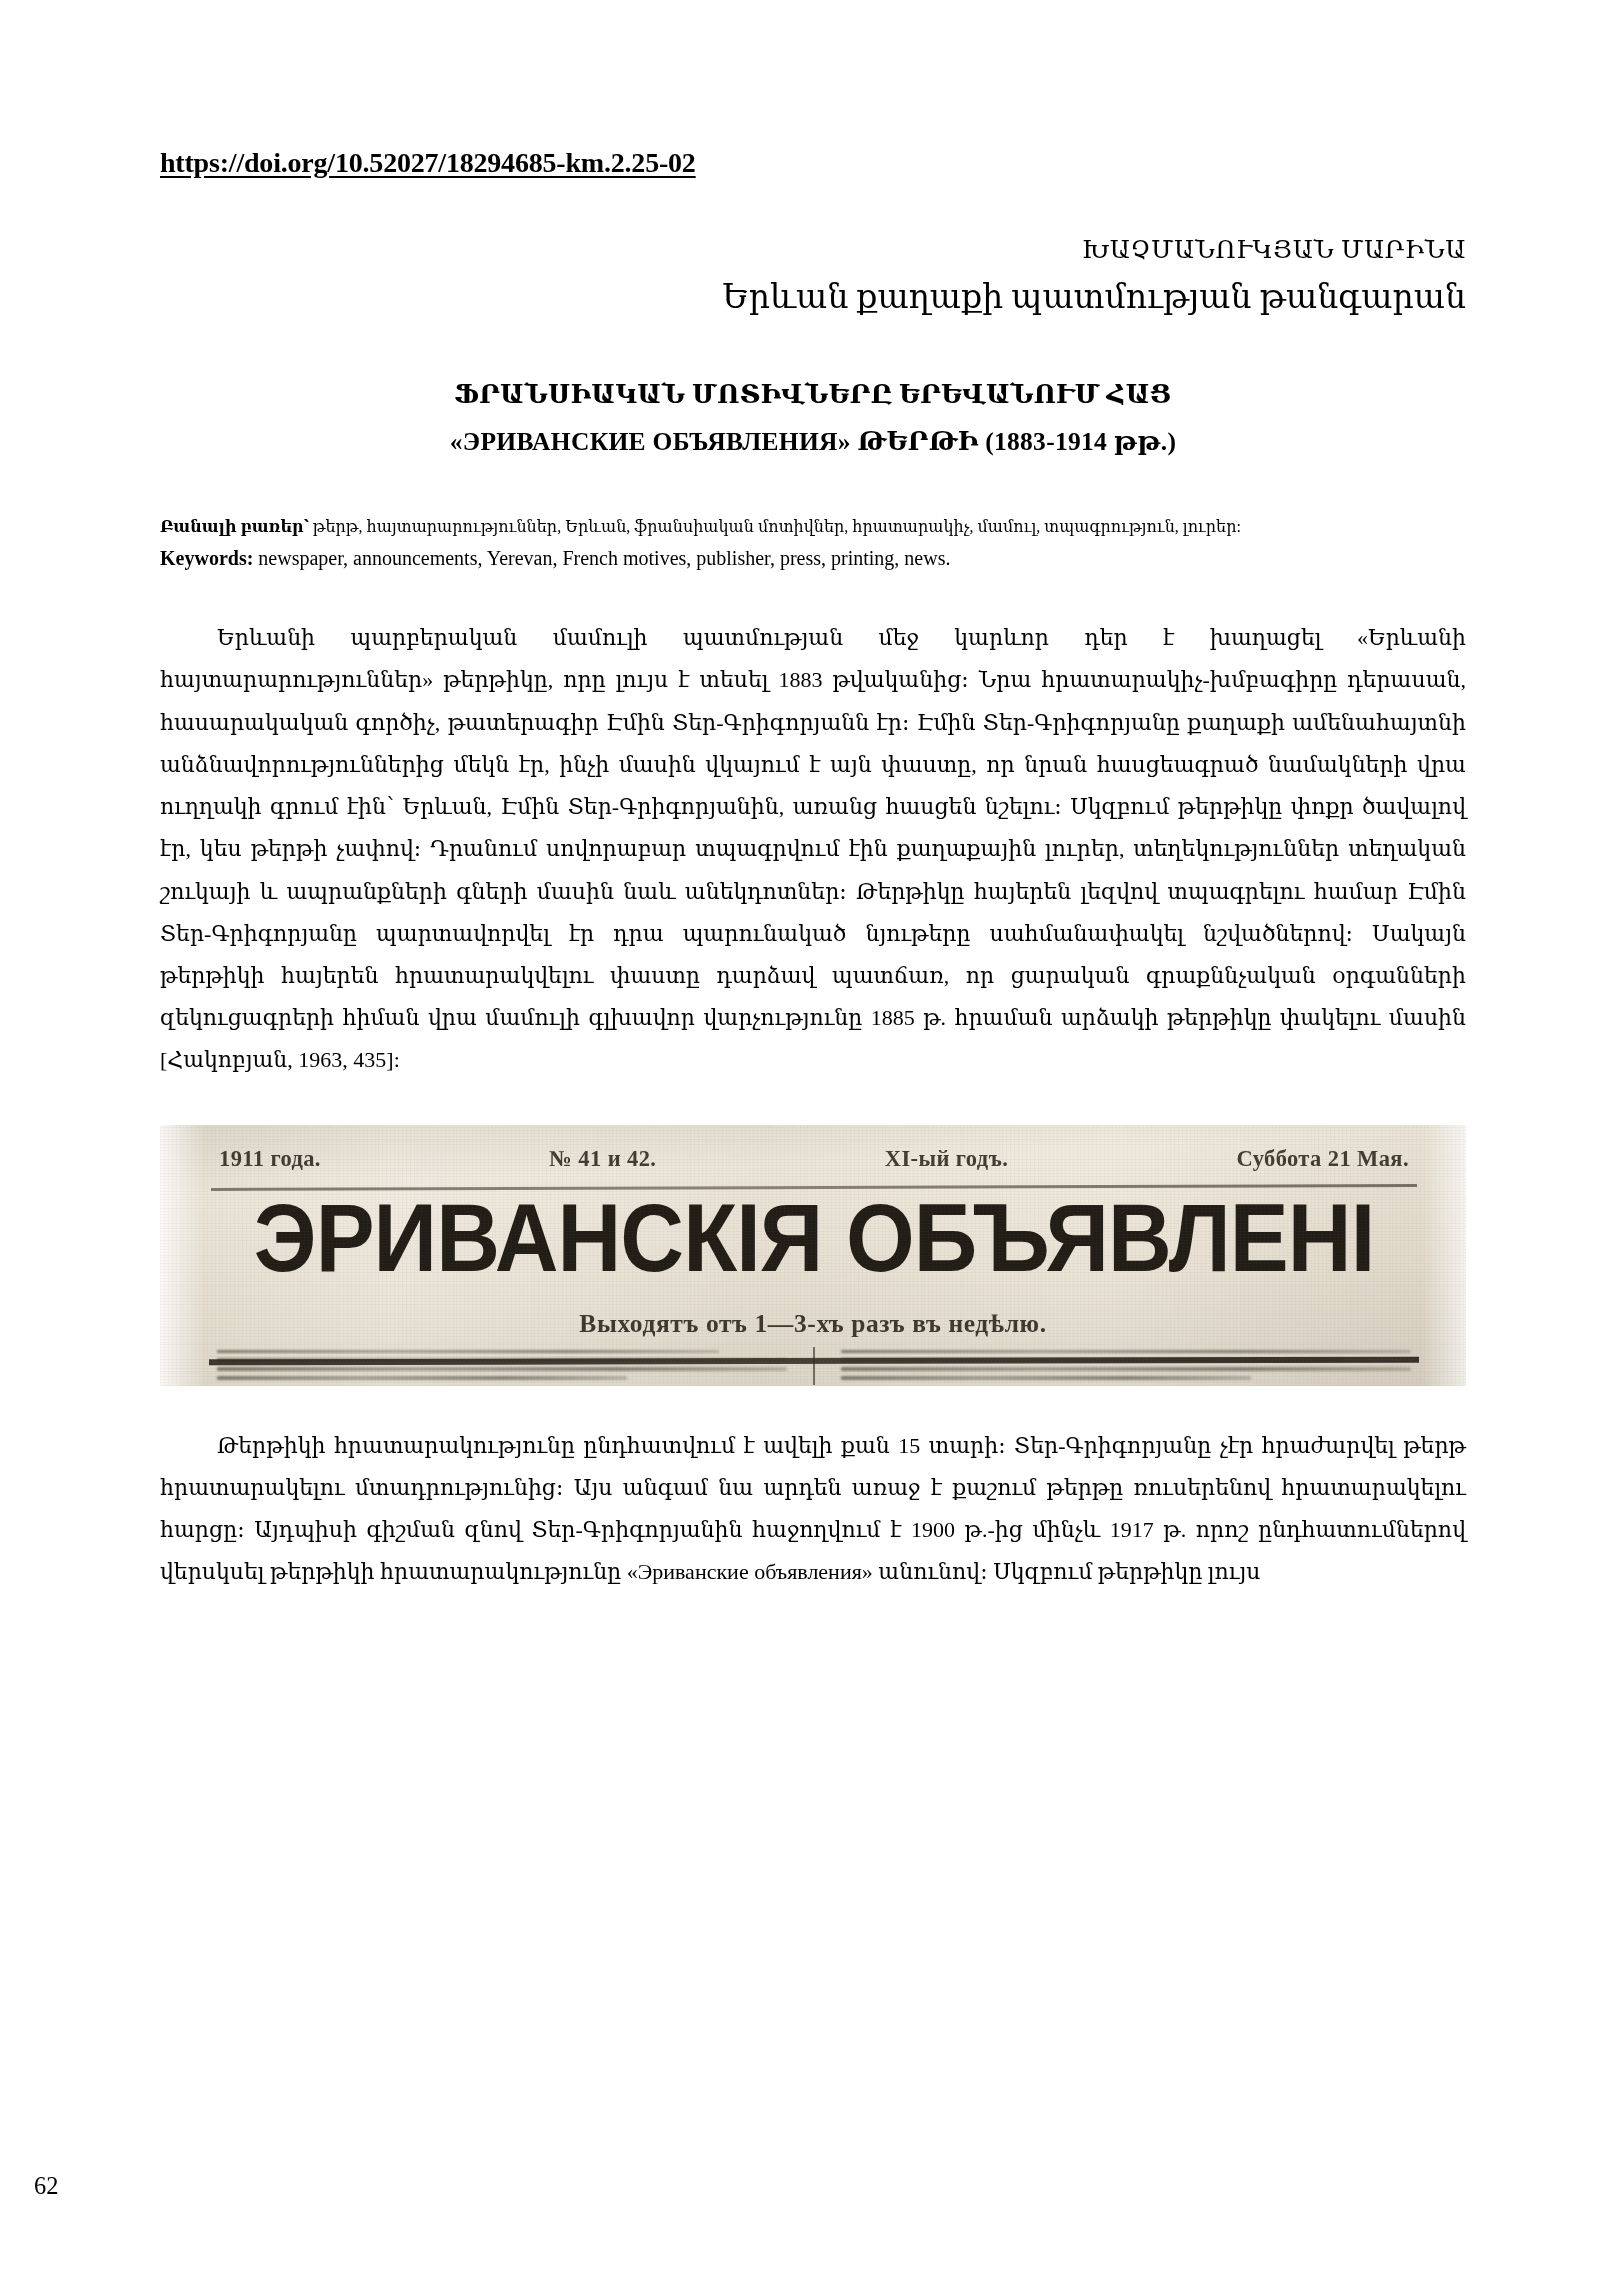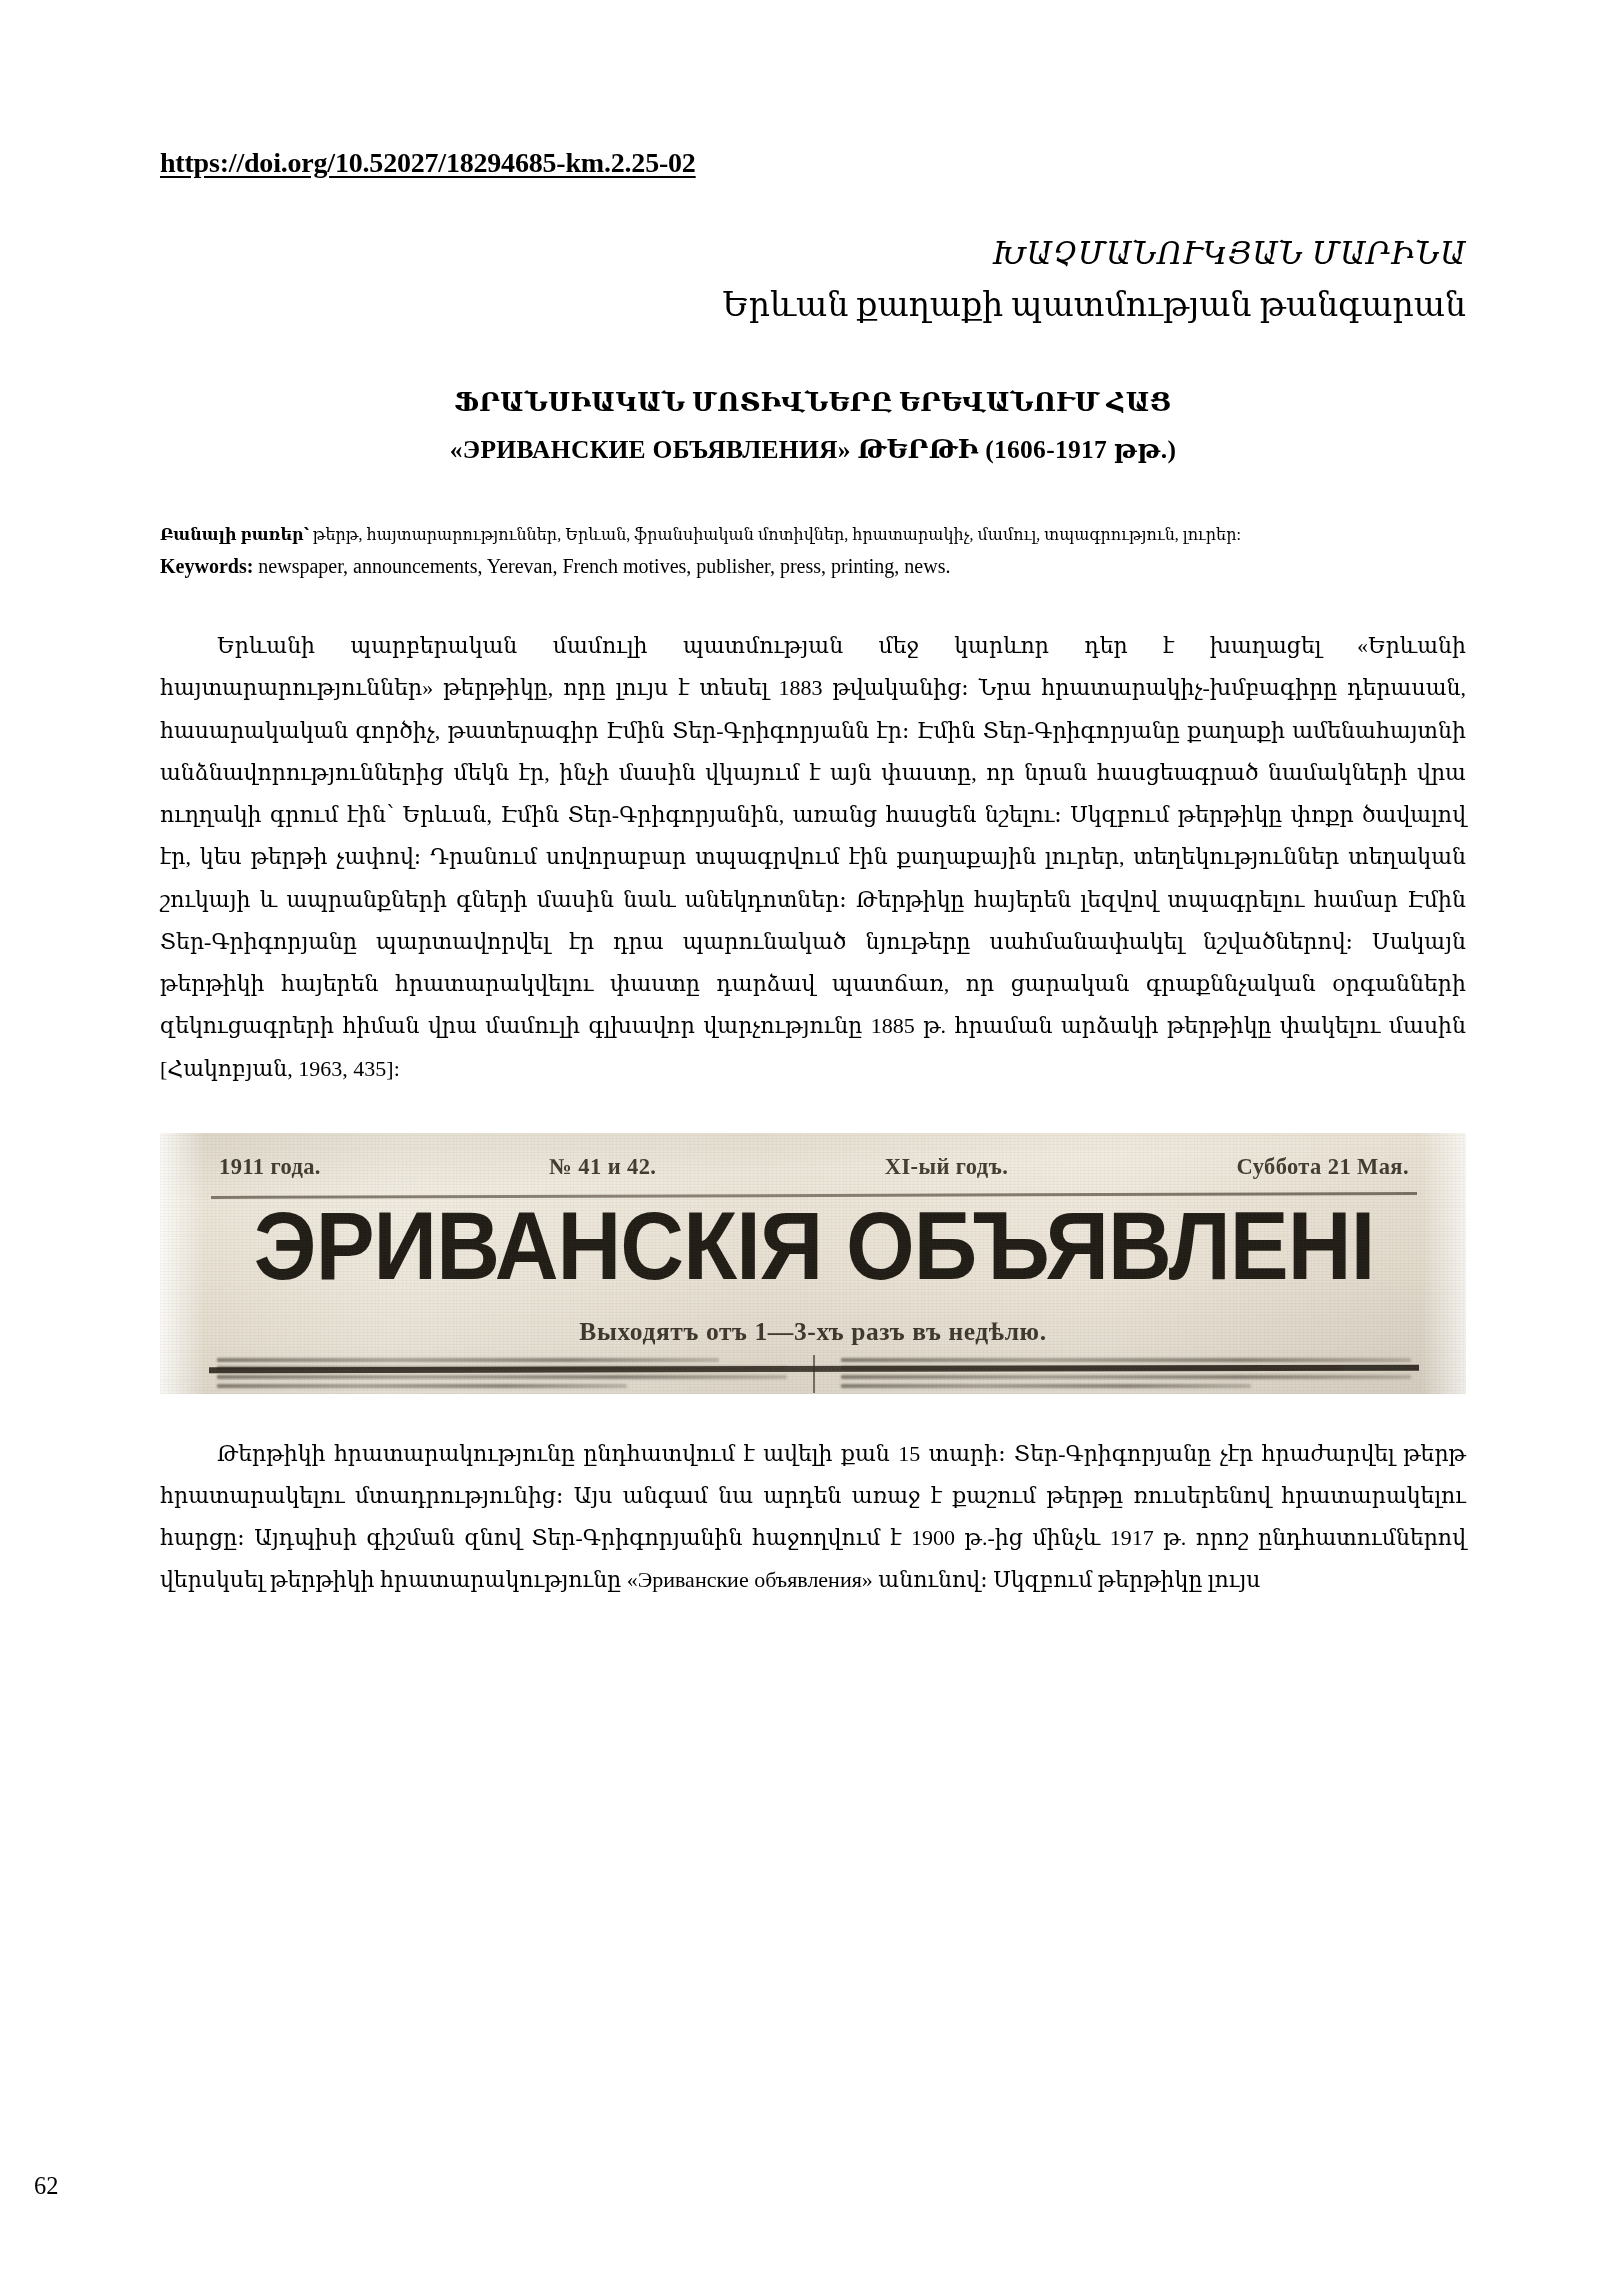--- a/index.html
+++ b/index.html
@@ -38,24 +38,23 @@
     color: #000;
     display: inline-block;
   }
 
   
   .author-block {
     margin-top: 54px;
     text-align: right;
   }
   .author-name {
-    font-size: 31px;
+    font-size: 25px;
     letter-spacing: 0.6px;
     line-height: 1.35;
-    font-style: italic;
   }
   .author-affil {
     font-size: 33px;
     line-height: 1.35;
     margin-top: 8px;
   }
 
   
   .title-block {
     margin-top: 57px;
@@ -257,21 +256,21 @@
       <a class="doi" href="#">https://doi.org/10.52027/18294685-km.2.25-02</a>
     </div>
 
     <div class="author-block">
       <div class="author-name">ԽԱՉՄԱՆՈՒԿՅԱՆ ՄԱՐԻՆԱ</div>
       <div class="author-affil">Երևան քաղաքի պատմության թանգարան</div>
     </div>
 
     <div class="title-block">
       <div class="title-line">ՖՐԱՆՍԻԱԿԱՆ ՄՈՏԻՎՆԵՐԸ ԵՐԵՎԱՆՈՒՄ ՀԱՑ</div>
-      <div class="title-line">«ЭРИВАНСКИЕ ОБЪЯВЛЕНИЯ» ԹԵՐԹԻ (1606-1917 թթ.)</div>
+      <div class="title-line">«ЭРИВАНСКИЕ ОБЪЯВЛЕНИЯ» ԹԵՐԹԻ (1883-1914 թթ.)</div>
     </div>
 
     <div class="kw-block">
       <div class="kw-am"><span class="kw-lead">Բանալի բառեր՝</span><span> թերթ, հայտարարություններ, Երևան, ֆրանսիական մոտիվներ, հրատարակիչ, մամուլ, տպագրություն, լուրեր:</span></div>
       <div class="kw-en"><span class="kw-lead">Keywords:</span><span> newspaper, announcements, Yerevan, French motives, publisher, press, printing, news.</span></div>
     </div>
 
     <p class="body-para para-top">Երևանի պարբերական մամուլի պատմության մեջ կարևոր դեր է խաղացել «Երևանի հայտարարություններ» թերթիկը, որը լույս է տեսել 1883 թվականից։ Նրա հրատարակիչ-խմբագիրը դերասան, հասարակական գործիչ, թատերագիր Էմին Տեր-Գրիգորյանն էր։ Էմին Տեր-Գրիգորյանը քաղաքի ամենահայտնի անձնավորություններից մեկն էր, ինչի մասին վկայում է այն փաստը, որ նրան հասցեագրած նամակների վրա ուղղակի գրում էին՝ Երևան, Էմին Տեր-Գրիգորյանին, առանց հասցեն նշելու։ Սկզբում թերթիկը փոքր ծավալով էր, կես թերթի չափով։ Դրանում սովորաբար տպագրվում էին քաղաքային լուրեր, տեղեկություններ տեղական շուկայի և ապրանքների գների մասին նաև անեկդոտներ։ Թերթիկը հայերեն լեզվով տպագրելու համար Էմին Տեր-Գրիգորյանը պարտավորվել էր դրա պարունակած նյութերը սահմանափակել նշվածներով։ Սակայն թերթիկի հայերեն հրատարակվելու փաստը դարձավ պատճառ, որ ցարական գրաքննչական օրգանների զեկուցագրերի հիման վրա մամուլի գլխավոր վարչությունը 1885 թ. հրաման արձակի թերթիկը փակելու մասին [Հակոբյան, 1963, 435]:</p>
 
     <div class="figure">

